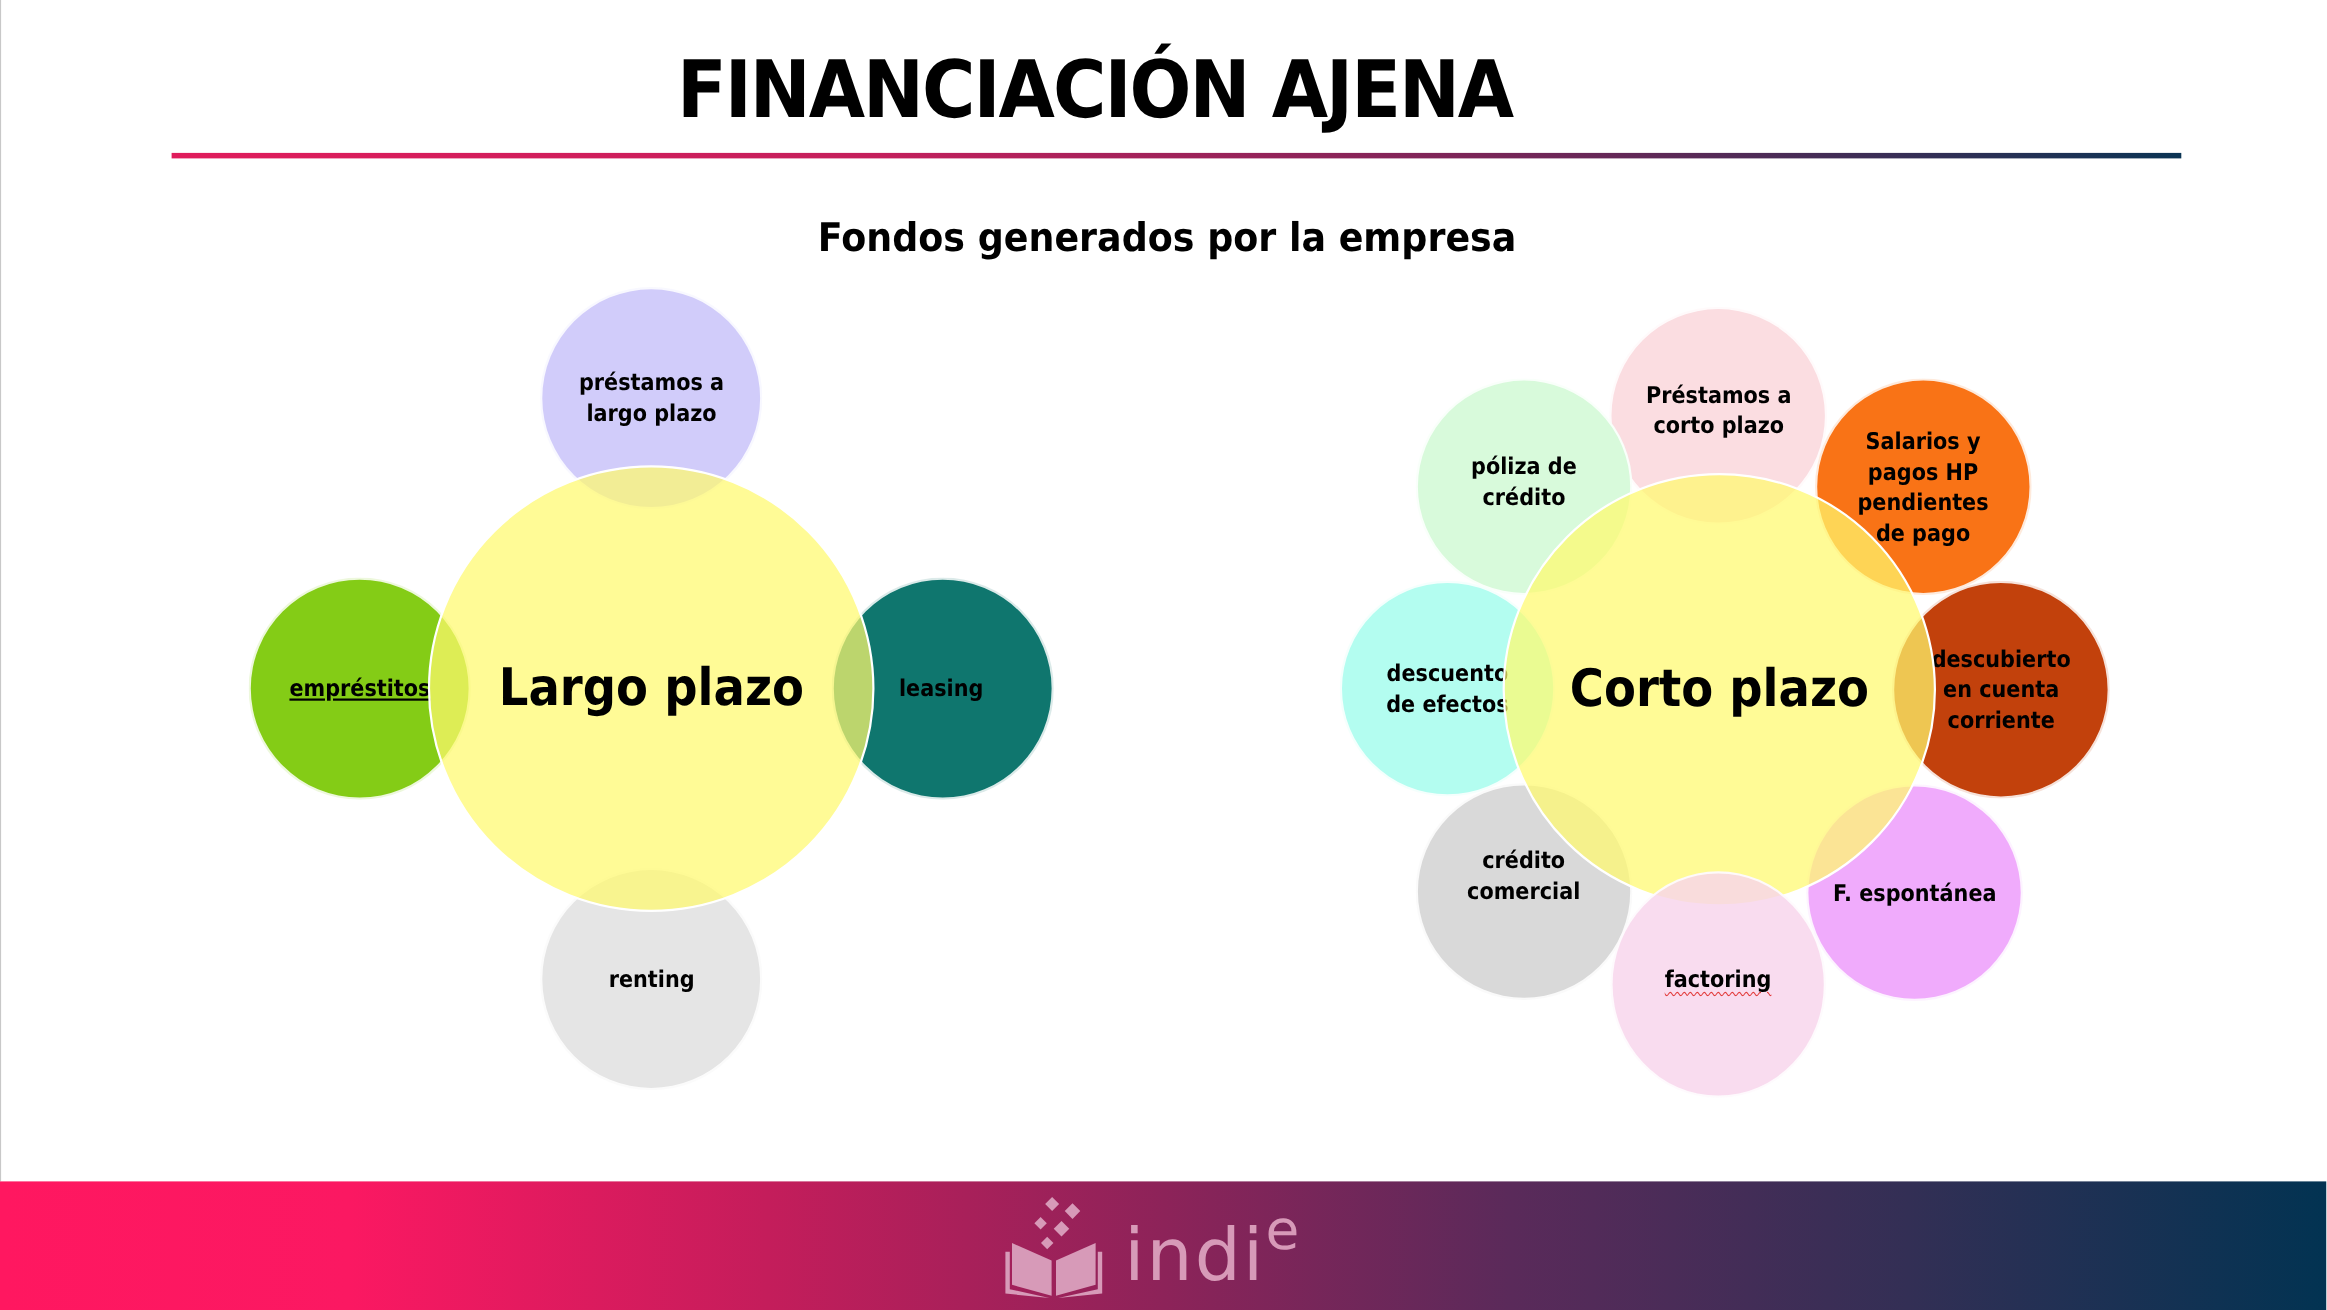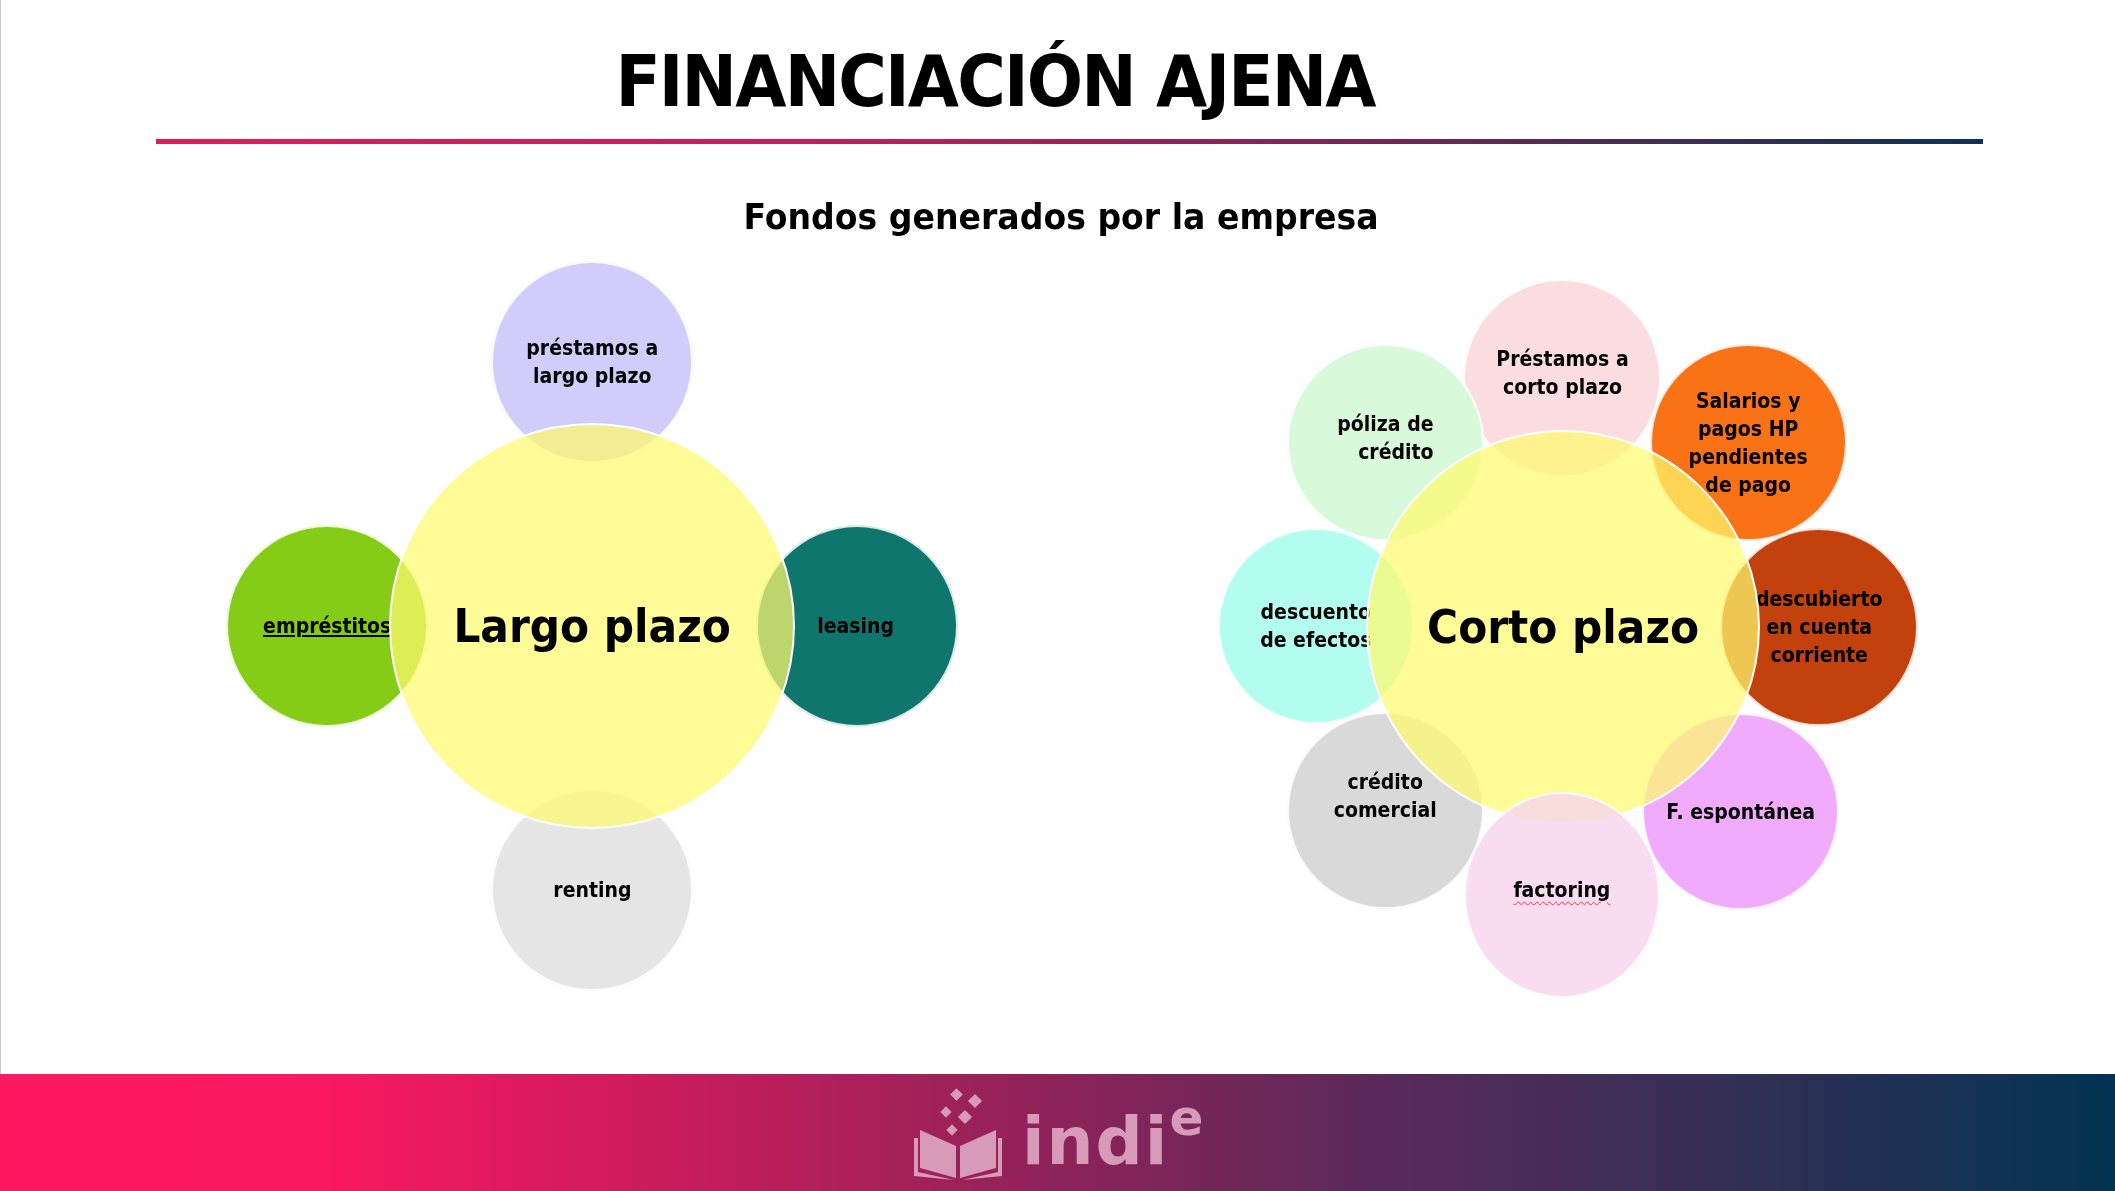--- a/index.html
+++ b/index.html
@@ -40,21 +40,21 @@
   .hub { border: 2px solid #ffffff; }
   .hub .lbl { font-size: 47px; line-height: 56px; white-space: nowrap; }
   .sat { border: 2px solid rgba(255,255,255,0.85); }
   .factoring-word { text-decoration: underline wavy #e23b3b; text-decoration-thickness: 1px; text-underline-offset: 4px; }
   .footer {
     position: absolute; left: 0; top: 1074px; width: 2115px; height: 117px;
     background: linear-gradient(to right, #ff1760 0%, #fb1862 15%, #c41d5b 33%, #8d2359 50%, #5a2a5a 65%, #332f55 82%, #023352 100%);
   }
   .logo { position: absolute; left: 912px; top: 1088px; height: 92px; display: flex; align-items: center; }
   .logo-text {
-    font-family: "DejaVu Sans", sans-serif; font-weight: bold; font-size: 66px;
+    font-family: "DejaVu Sans", sans-serif; font-weight: normal; font-size: 66px;
     color: #d79ab8; margin-left: 18px; letter-spacing: 2px; line-height: 80px; position: relative; top: 8px;
   }
   .logo-text sup { font-size: 50px; position: relative; top: -6px; vertical-align: super; line-height: 0; }
 </style>
 </head>
 <body>
 
 <div class="left-border"></div>
 
 <div class="title">FINANCIACIÓN AJENA</div>
@@ -102,21 +102,21 @@
       <span class="lbl">F. espontánea</span>
     </div>
     <div class="circle sat" style="left:1287px; top:712px; width:197px; height:197px; background:#d9d9d9;">
       <span class="lbl" style="margin-top:-30px">crédito
 comercial</span>
     </div>
     <div class="circle sat" style="left:1218px; top:528px; width:196px; height:196px; background:#b3fdf0;">
       <span class="lbl">descuento
 de efectos</span>
     </div>
-    <div class="circle sat" style="left:1287px; top:344px; width:197px; height:197px; background:#d8fadb;text-align:right;">
+    <div class="circle sat" style="left:1287px; top:344px; width:197px; height:197px; background:#d8fadb;">
       <span class="lbl" style="margin-top:-10px">póliza de
 crédito</span>
     </div>
     <div class="circle hub" style="left:1366px; top:430px; width:394px; height:394px; background:rgba(255,250,110,0.72);">
       <span class="lbl">Corto plazo</span>
     </div>
     <div class="circle sat" style="left:1464px; top:792px; width:196px; height:206px; background:rgba(248,212,236,0.82);">
       <span class="lbl factoring-word" style="margin-top:-10px">factoring</span>
     </div>
   </div>

